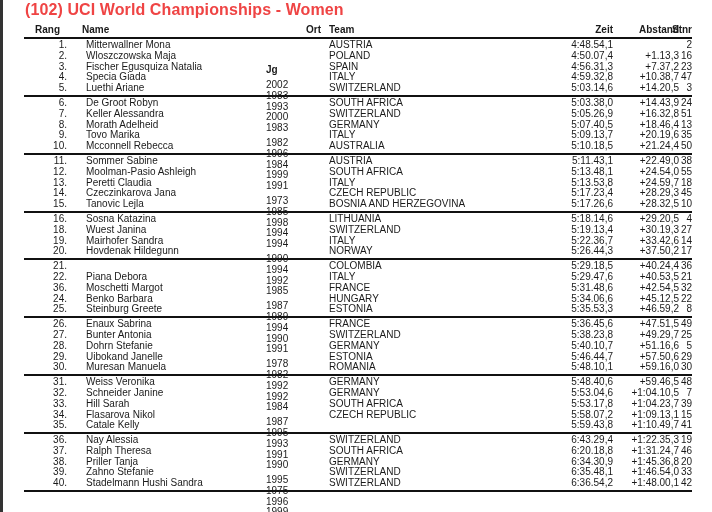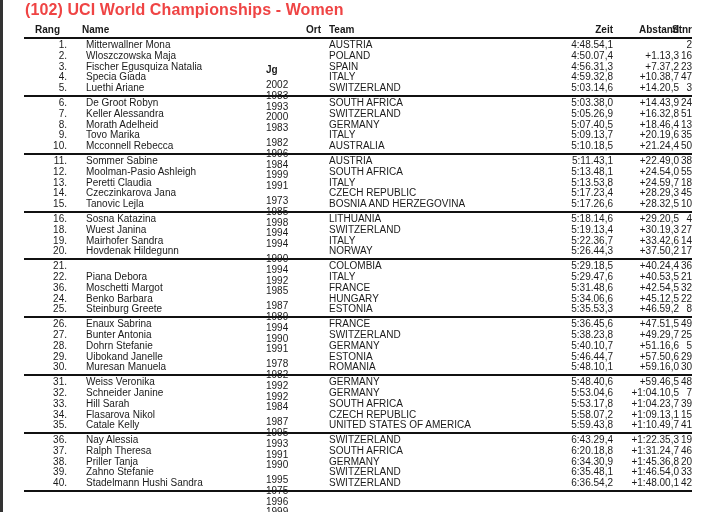--- a/index.html
+++ b/index.html
@@ -362,21 +362,20 @@
           <span class="c-jg">1991</span>
           <span class="c-team">CZECH REPUBLIC</span>
           <span class="c-zeit">5:58.07,2</span>
           <span class="c-abst">+1:09.13,1</span>
           <span class="c-stnr">15</span>
         </div>
         <div class="row">
           <span class="c-rang">35.</span>
           <span class="c-name">Catale Kelly</span>
           <span class="c-jg">1990</span>
-          <span class="c-team">UNITED STATES OF AMERICA</span>
           <span class="c-zeit">5:59.43,8</span>
           <span class="c-abst">+1:10.49,7</span>
           <span class="c-stnr">41</span>
         </div>
       </div>
       <div class="rule-thick"></div>
       <div class="group">
         <div class="row">
           <span class="c-rang">36.</span>
           <span class="c-name">Nay Alessia</span>

